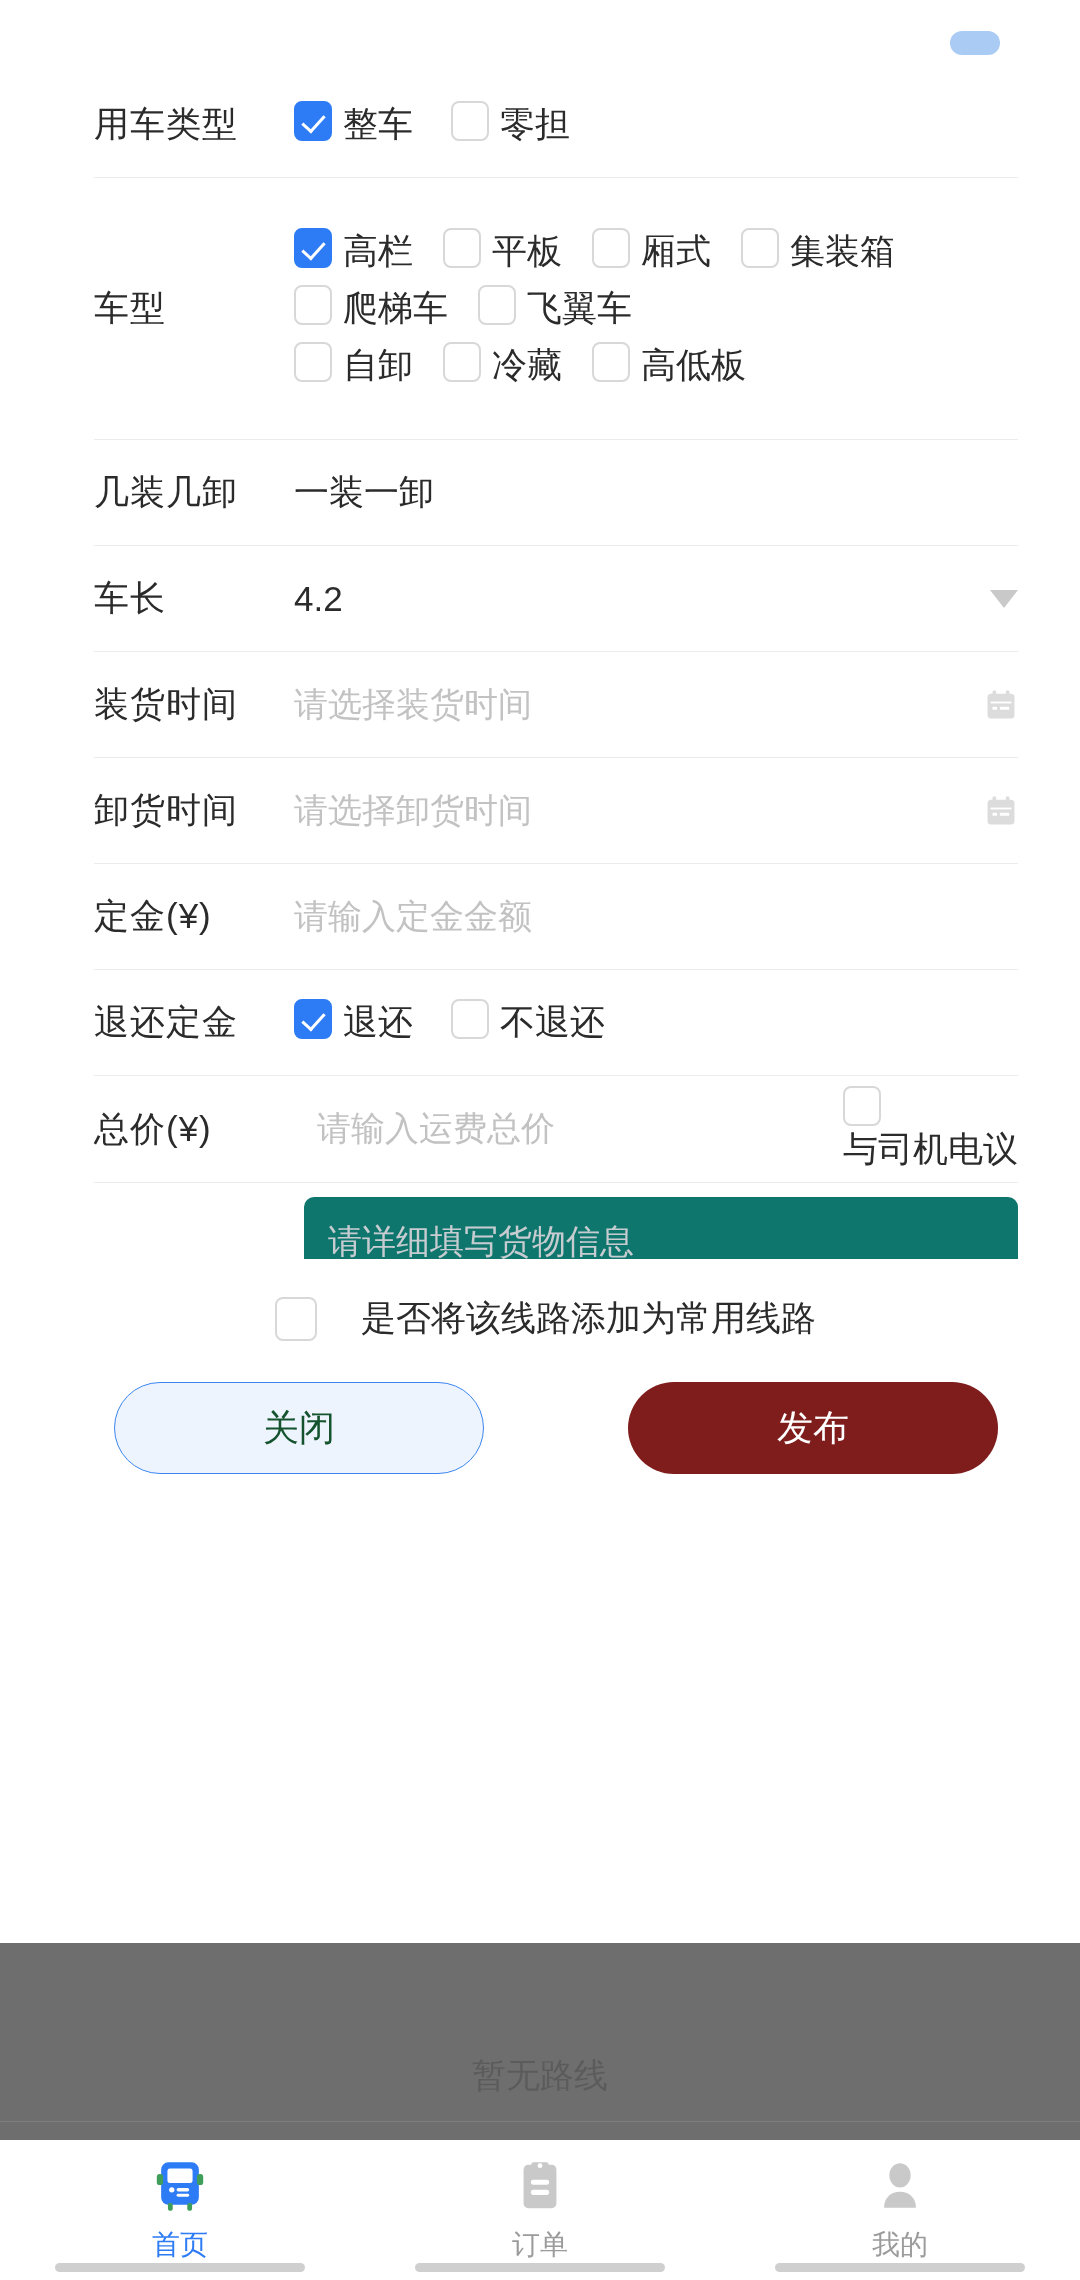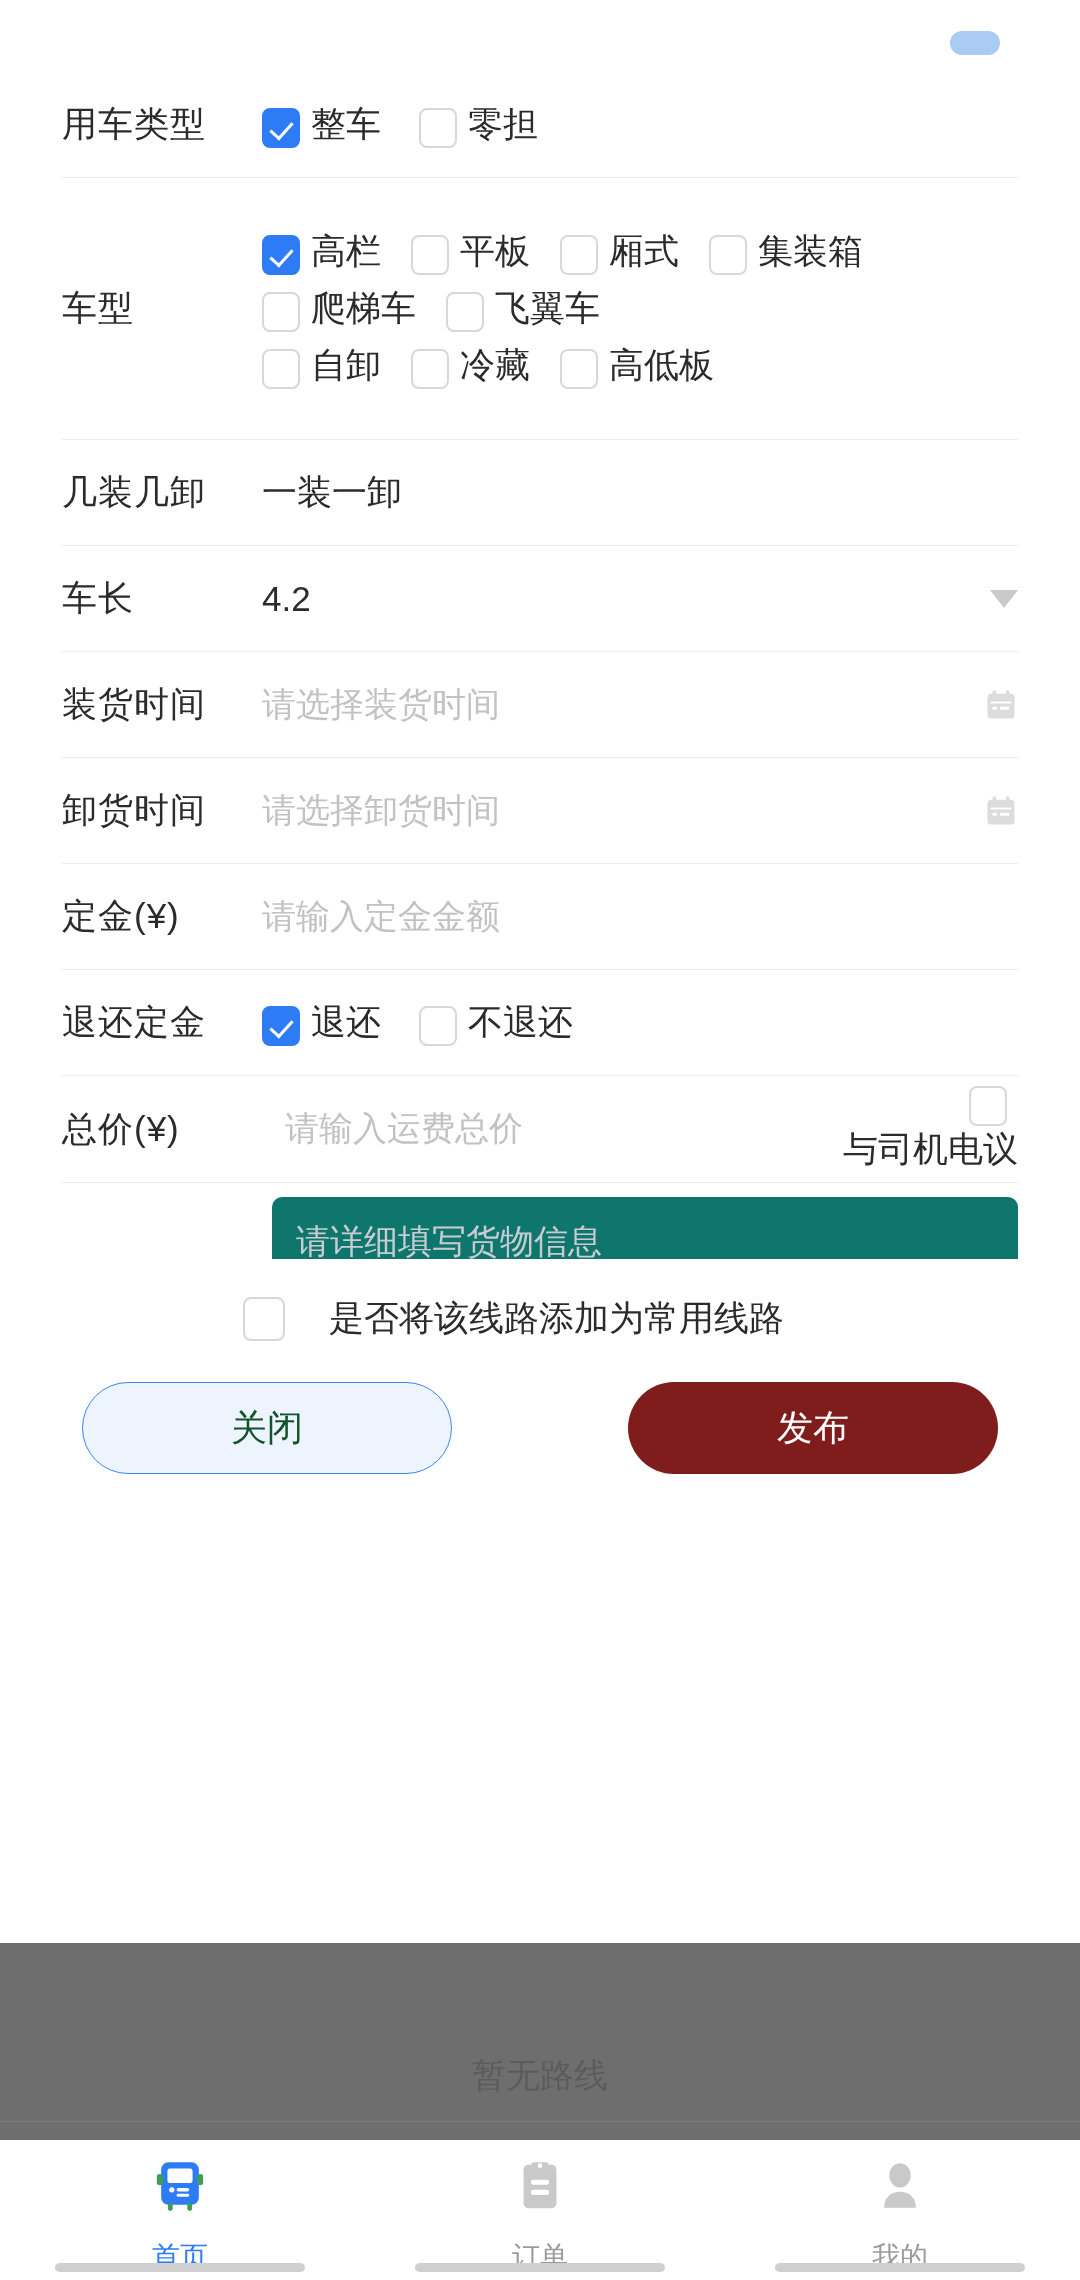--- a/index.html
+++ b/index.html
@@ -28,20 +28,21 @@
     width: 50px;
     height: 24px;
     border-radius: 12px;
     background: #A9CBF4;
   }
 
   
   .sheet {
     background: #ffffff;
     padding: 0 0 0 0;
+    margin-left: 32px;
   }
   .row {
     display: flex;
     align-items: center;
     min-height: 106px;
     margin: 0 62px;
     border-bottom: 1px solid #ececec;
     box-sizing: border-box;
   }
   .row.tall {
@@ -68,21 +69,21 @@
     color: #2b2b2b;
   }
   .placeholder {
     font-size: 34px;
     color: #c2c2c2;
   }
 
   
   .cb-item {
     display: flex;
-    align-items: flex-end;
+    align-items: flex-start;
     margin-right: 38px;
     white-space: nowrap;
   }
   .cb-item.tight { margin-right: 30px; }
   .box {
     width: 38px;
     height: 40px;
     border-radius: 8px;
     border: 2px solid #d8d8d8;
     background: #ffffff;
@@ -240,21 +241,21 @@
     box-sizing: border-box;
   }
   .tab {
     flex: 1 1 0;
     display: flex;
     flex-direction: column;
     align-items: center;
     cursor: pointer;
   }
   .tab-icon { height: 64px; display: flex; align-items: center; justify-content: center; }
-  .tab-label { margin-top: 20px; font-size: 28px; color: #9b9b9b; }
+  .tab-label { margin-top: 8px; font-size: 28px; color: #9b9b9b; }
   .tab.active .tab-label { color: #2D7CF6; }
 
   .gesture-bars {
     position: absolute;
     left: 0;
     bottom: 8px;
     width: 1080px;
     display: flex;
     justify-content: space-around;
   }

